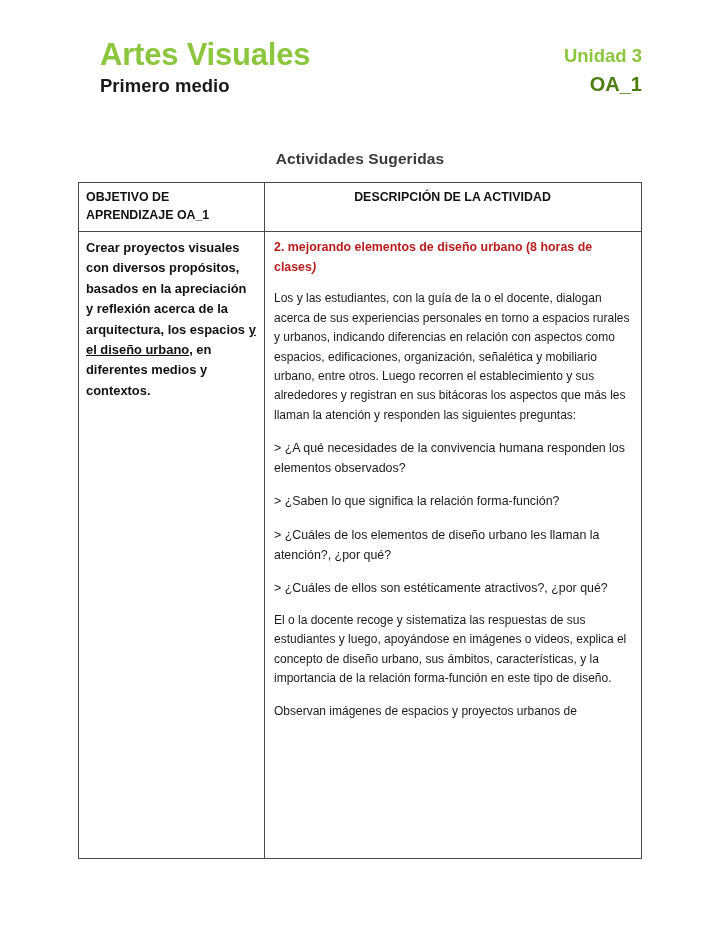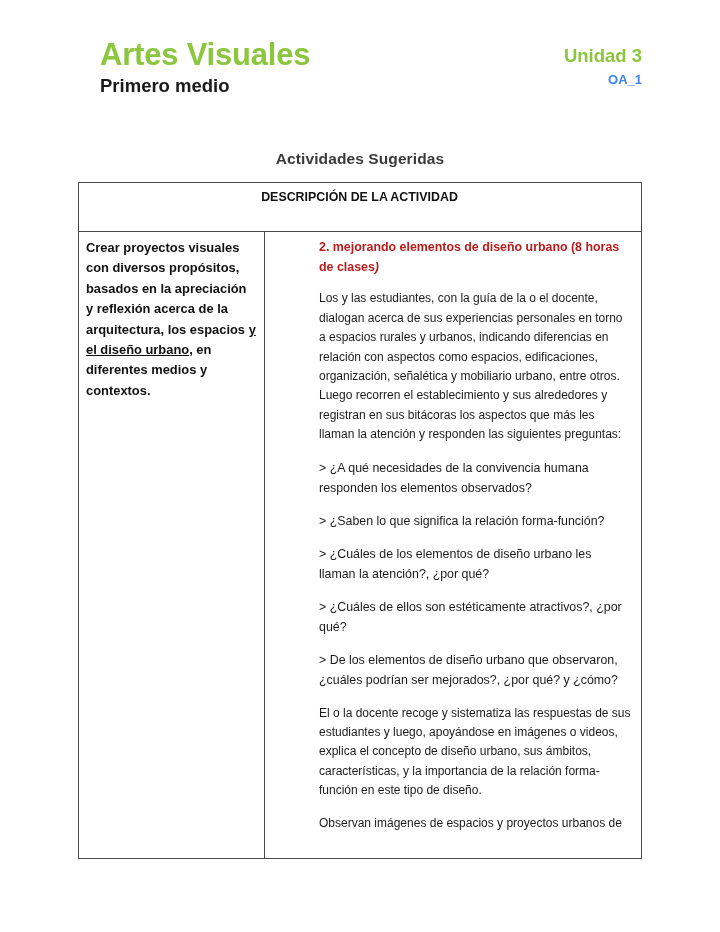--- a/index.html
+++ b/index.html
@@ -54,23 +54,23 @@
     padding-top: 6px;
   }
   .unit-label {
     font-size: 18.5px;
     font-weight: bold;
     color: #8CC63E;
     line-height: 1.25;
     margin: 0;
   }
   .oa-label {
-    font-size: 13px;
-    font-weight: bold;
-    color: #3b82f6;
+    font-size: 20px;
+    font-weight: bold;
+    color: #4d7c0f;
     line-height: 1.25;
     margin: 5px 0 0 0;
   }
 
   
   .section-heading {
     position: absolute;
     left: 0;
     top: 150px;
     width: 720px;
@@ -97,21 +97,20 @@
     display: flex;
     height: 49px;
     border-bottom: 1px solid #4a4a4a;
     flex: 0 0 auto;
   }
   .table-body-row {
     display: flex;
     flex: 1 1 auto;
     min-height: 0;
     overflow: hidden;
-    gap: 45px;
   }
   .col-objective {
     width: 186px;
     flex: 0 0 186px;
     border-right: 1px solid #4a4a4a;
     padding: 6px 8px 6px 7px;
     overflow: hidden;
   }
   .col-description {
     flex: 1 1 auto;
@@ -181,20 +180,23 @@
       <div class="unit-label">Unidad 3</div>
       <div class="oa-label">OA_1</div>
     </div>
   </div>
 
   <div class="section-heading">Actividades Sugeridas</div>
 
   <div class="activities-table">
 
     <div class="table-head-row">
+      <div class="col-objective">
+        <div class="th-objective">OBJETIVO DE APRENDIZAJE OA_1</div>
+      </div>
       <div class="col-description">
         <div class="th-description">DESCRIPCIÓN DE LA ACTIVIDAD</div>
       </div>
     </div>
 
     <div class="table-body-row">
 
       <div class="col-objective">
         <p class="objective-text"><span>Crear proyectos visuales con diversos propósitos, basados en la apreciación y reflexión acerca de la arquitectura, los espacios </span><span class="underlined">y el diseño urbano</span><span>, en diferentes medios y contextos.</span></p>
       </div>
@@ -202,21 +204,20 @@
       <div class="col-description">
 
         <p class="activity-heading"><span>2. mejorando elementos de diseño urbano (8 horas de clases</span><span class="tail-italic">)</span></p>
 
         <p class="activity-para">Los y las estudiantes, con la guía de la o el docente, dialogan acerca de sus experiencias personales en torno a espacios rurales y urbanos, indicando diferencias en relación con aspectos como espacios, edificaciones, organización, señalética y mobiliario urbano, entre otros. Luego recorren el establecimiento y sus alrededores y registran en sus bitácoras los aspectos que más les llaman la atención y responden las siguientes preguntas:</p>
 
         <p class="question-item">&gt; ¿A qué necesidades de la convivencia humana responden los elementos observados?</p>
         <p class="question-item">&gt; ¿Saben lo que significa la relación forma-función?</p>
         <p class="question-item">&gt; ¿Cuáles de los elementos de diseño urbano les llaman la atención?, ¿por qué?</p>
         <p class="question-item">&gt; ¿Cuáles de ellos son estéticamente atractivos?, ¿por qué?</p>
-        <p class="question-item">&gt; De los elementos de diseño urbano que observaron, ¿cuáles podrían ser mejorados?, ¿por qué? y ¿cómo?</p>
 
         <p class="activity-para">El o la docente recoge y sistematiza las respuestas de sus estudiantes y luego, apoyándose en imágenes o videos, explica el concepto de diseño urbano, sus ámbitos, características, y la importancia de la relación forma-función en este tipo de diseño.</p>
         <p class="activity-para">Observan imágenes de espacios y proyectos urbanos de</p>
 
       </div>
     </div>
   </div>
 
 </div>
 

